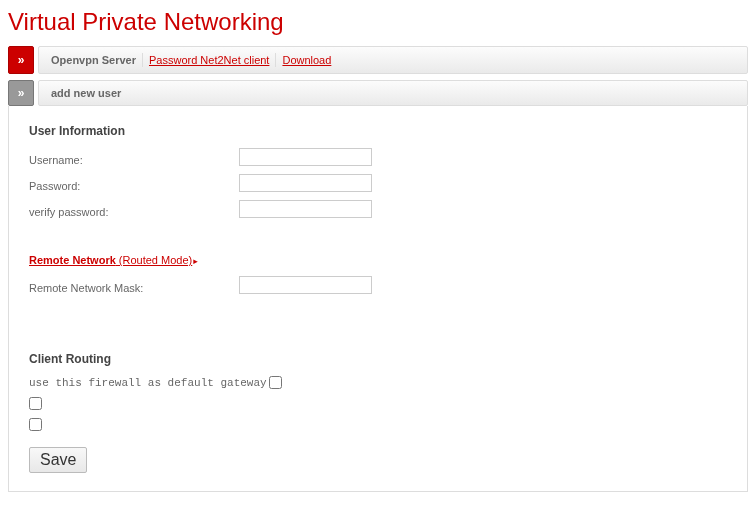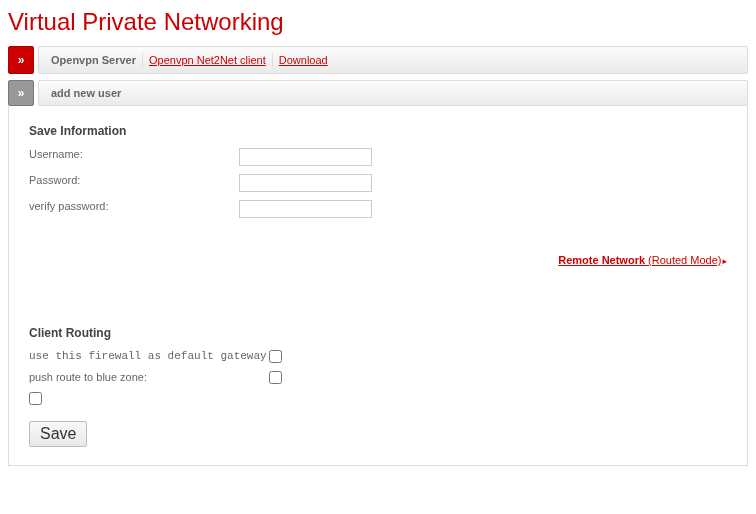--- a/index.html
+++ b/index.html
@@ -73,21 +73,21 @@
     padding: 18px 20px;
   }
   .section-title {
     font-weight: bold;
     font-size: 12px;
     color: #444;
     margin-bottom: 10px;
   }
   .form-row {
     display: flex;
-    align-items: flex-start;
+    align-items: flex-end;
     margin-bottom: 8px;
   }
   .form-label {
     width: 210px;
     color: #666;
     font-size: 11px;
   }
   .form-input {
     width: 133px;
     height: 18px;
@@ -133,72 +133,75 @@
 
 <h1 class="page-title">Virtual Private Networking</h1>
 
 <div class="tab-bar">
   <div class="tab-toggle">
     <span>»</span>
   </div>
   <div class="tab-strip">
     <span class="tab-item">Openvpn Server</span>
     <span class="tab-sep"></span>
-    <span class="tab-item tab-link">Openvpn Net2Net client</span>
+    <span class="tab-item tab-link">Password Net2Net client</span>
     <span class="tab-sep"></span>
     <span class="tab-item tab-link">Download</span>
   </div>
 </div>
 
 <div class="tab-bar" style="margin-bottom:0;">
   <div class="tab-toggle gray">
     <span>»</span>
   </div>
   <div class="tab-strip">
     <span class="tab-item">add new user</span>
   </div>
 </div>
 
 <div class="panel">
 
   
-  <div class="section-title">Save Information</div>
+  <div class="section-title">User Information</div>
 
   <div class="form-row">
     <div class="form-label">Username:</div>
     <input type="text" class="form-input" style="">
   </div>
   <div class="form-row">
     <div class="form-label">Password:</div>
     <input type="password" class="form-input" style="">
   </div>
   <div class="form-row">
     <div class="form-label">verify password:</div>
     <input type="password" class="form-input" style="">
   </div>
 
   <div class="spacer"></div>
 
   
-  <div style="margin-bottom:10px;text-align:right;">
+  <div style="margin-bottom:10px;">
     <span class="link-heading">Remote Network</span><span class="link-heading-sub"> (Routed Mode)</span><span class="arrow">▸</span>
   </div>
 
+  <div class="form-row">
+    <div class="form-label">Remote Network Mask:</div>
+    <input type="text" class="form-input" style="">
+  </div>
 
   <div class="spacer-lg"></div>
 
   
   <div class="section-title">Client Routing</div>
 
   <div class="form-row">
     <div class="form-label" style="width:240px;font-family:Liberation Mono, monospace;">use this firewall as default gateway</div>
     <input type="checkbox" class="cb" style="">
   </div>
   <div class="form-row">
-    <div class="form-label" style="width:240px;">push route to blue zone:</div>
     <input type="checkbox" class="cb" style="">
   </div>
   <div class="form-row">
     <input type="checkbox" class="cb" style="">
   </div>
 
   <div style="height:8px;"></div>
   <button class="save-btn">Save</button>
 
 </div>

